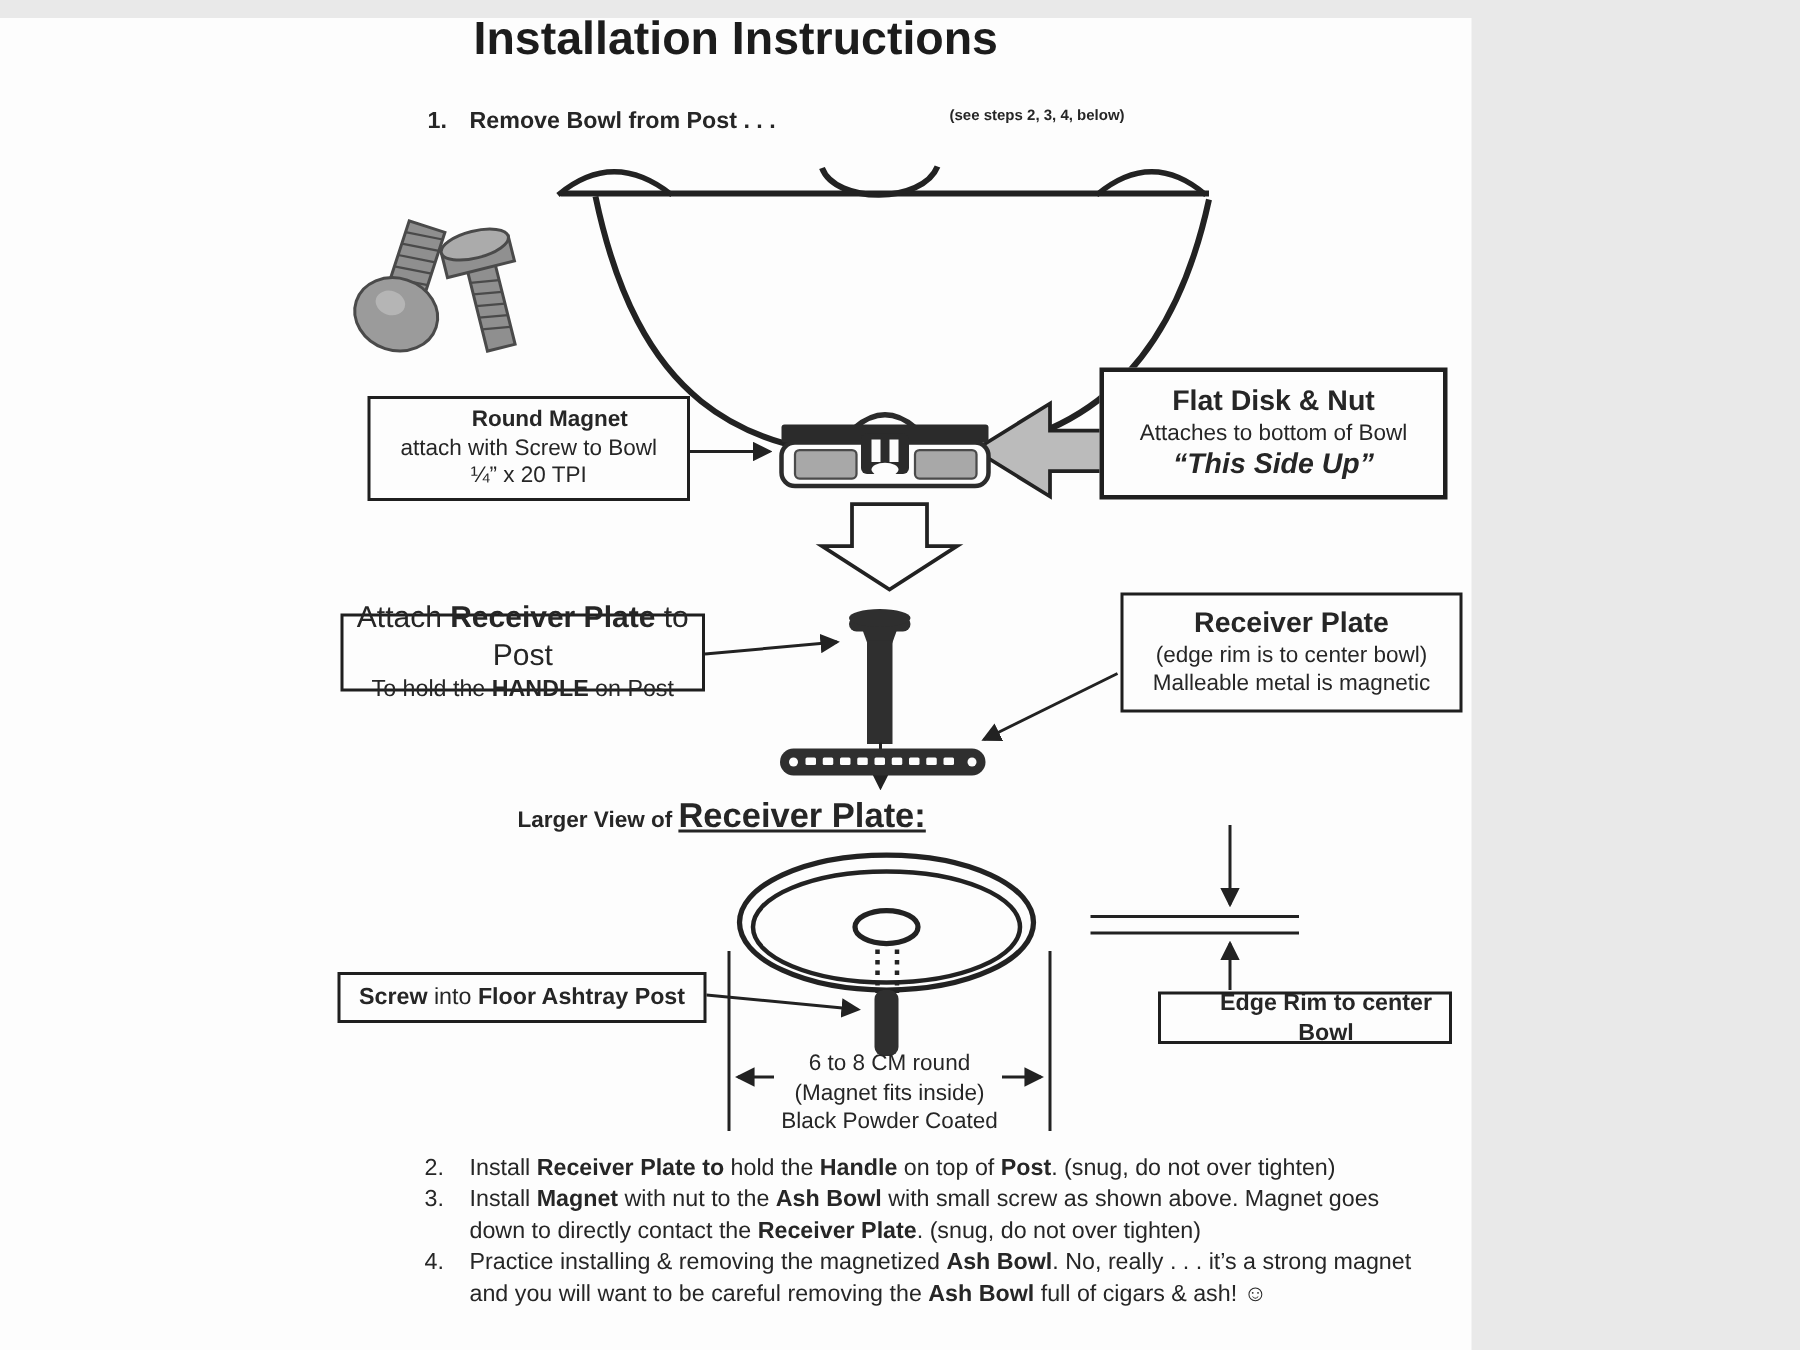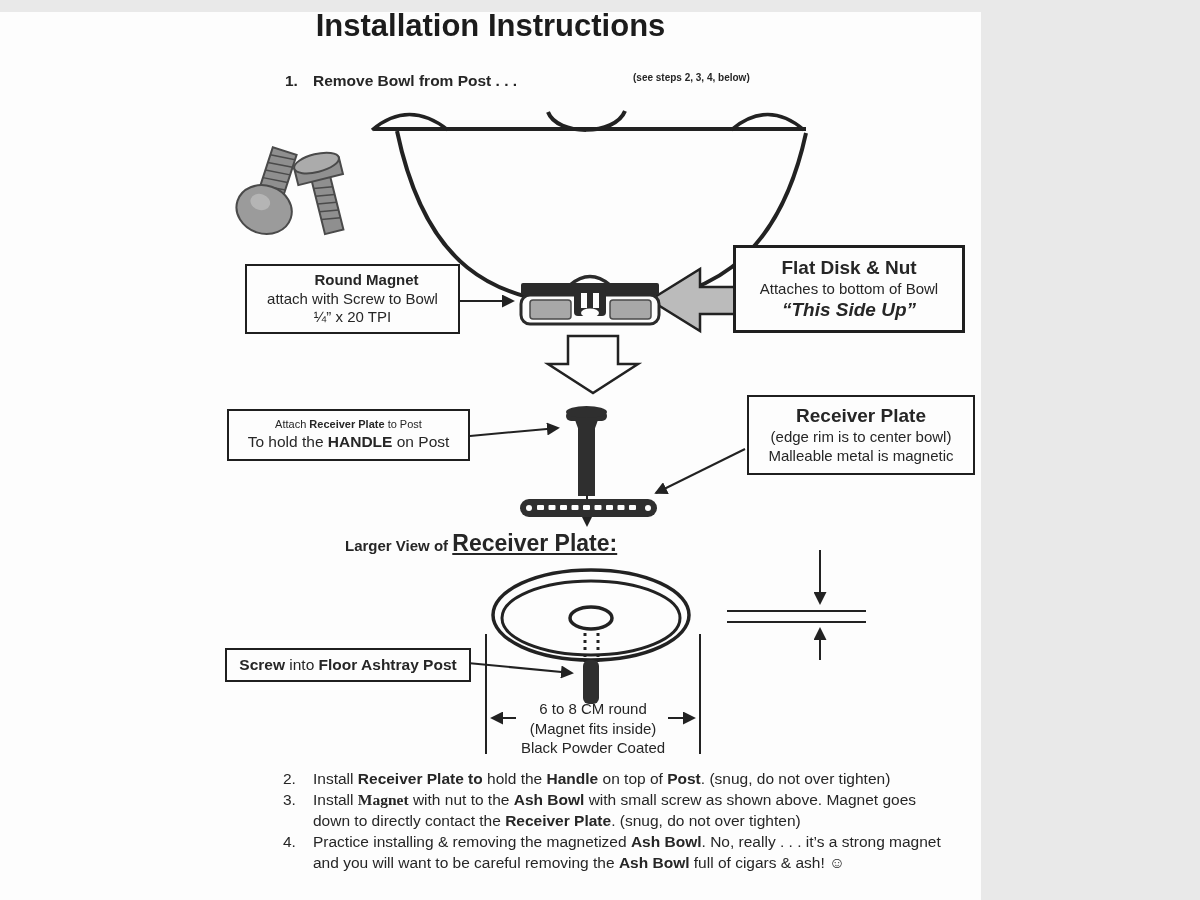--- a/index.html
+++ b/index.html
@@ -150,56 +150,59 @@
     <div class="box-line">¼” x 20 TPI</div>
   </div>
 
   <div class="abs lblbox" style="left:733px;top:233px;width:226px;height:82px;border-width:3px;">
     <div class="box-title">Flat Disk &amp; Nut</div>
     <div class="box-line">Attaches to bottom of Bowl</div>
     <div class="italic-quote">“This Side Up”</div>
   </div>
 
   <div class="abs lblbox" style="left:227px;top:397px;width:239px;height:48px;font-size:15.5px;">
-    <div class="box-line" style="font-size:11px;text-align:center;"><span>Attach </span><span style="font-weight: bold;">Receiver Plate</span><span> to Post</span></div>
+    <div class="box-line" style="font-size:20px;text-align:center;"><span>Attach </span><span style="font-weight: bold;">Receiver Plate</span><span> to Post</span></div>
     <div class="box-line" style="font-size:15.5px;"><span>To hold the </span><span style="font-weight: bold;">HANDLE</span><span> on Post</span></div>
   </div>
 
   <div class="abs lblbox" style="left:747px;top:383px;width:224px;height:76px;">
     <div class="box-title">Receiver Plate</div>
     <div class="box-line">(edge rim is to center bowl)</div>
     <div class="box-line">Malleable metal is magnetic</div>
   </div>
 
   <div class="abs larger-view">
     <span class="lv-prefix">Larger View of </span><span class="lv-title">Receiver Plate:</span>
   </div>
 
   <div class="abs lblbox" style="left:225px;top:636px;width:242px;height:30px;">
     <div class="box-line" style="font-size:15.5px;"><span style="font-weight: bold;">Screw</span><span> into </span><span style="font-weight: bold;">Floor Ashtray Post</span></div>
   </div>
 
+  <div class="abs lblbox" style="left:772px;top:649px;width:192px;height:31px;">
+    <div class="box-line b" style="font-size:15.5px;">Edge Rim to center Bowl</div>
+  </div>
 
   <div class="abs dim-text">
     <div>6 to 8 CM round</div>
     <div>(Magnet fits inside)</div>
     <div>Black Powder Coated</div>
   </div>
 
   <div class="abs steps">
     <div class="step-row">
       <span class="num">2.</span>
       <div class="lines">
           <div><span>Install </span><span style="font-weight: bold;">Receiver Plate to</span><span> hold the </span><span style="font-weight: bold;">Handle</span><span> on top of </span><span style="font-weight: bold;">Post</span><span>.  (snug, do not over tighten)</span></div>
         </div>
     </div>
     <div class="step-row">
       <span class="num">3.</span>
       <div class="lines">
-        <div><span>Install </span><span style="font-weight: bold; font-family: Liberation Serif, serif;">Magnet</span><span> with nut to the </span><span style="font-weight: bold;">Ash Bowl</span><span> with small screw as shown above.  Magnet goes</span></div>
+        <div><span>Install </span><span style="font-weight: bold;">Magnet</span><span> with nut to the </span><span style="font-weight: bold;">Ash Bowl</span><span> with small screw as shown above.  Magnet goes</span></div>
         <div><span>down to directly contact the </span><span style="font-weight: bold;">Receiver Plate</span><span>.  (snug, do not over tighten)</span></div>
       </div>
     </div>
     <div class="step-row">
       <span class="num">4.</span>
       <div class="lines">
         <div><span>Practice installing &amp; removing the magnetized </span><span style="font-weight: bold;">Ash Bowl</span><span>.  No, really . . . it’s a strong magnet</span></div>
         <div><span>and you will want to be careful removing the </span><span style="font-weight: bold;">Ash Bowl</span><span> full of cigars &amp; ash!  ☺</span></div>
       </div>
     </div>

